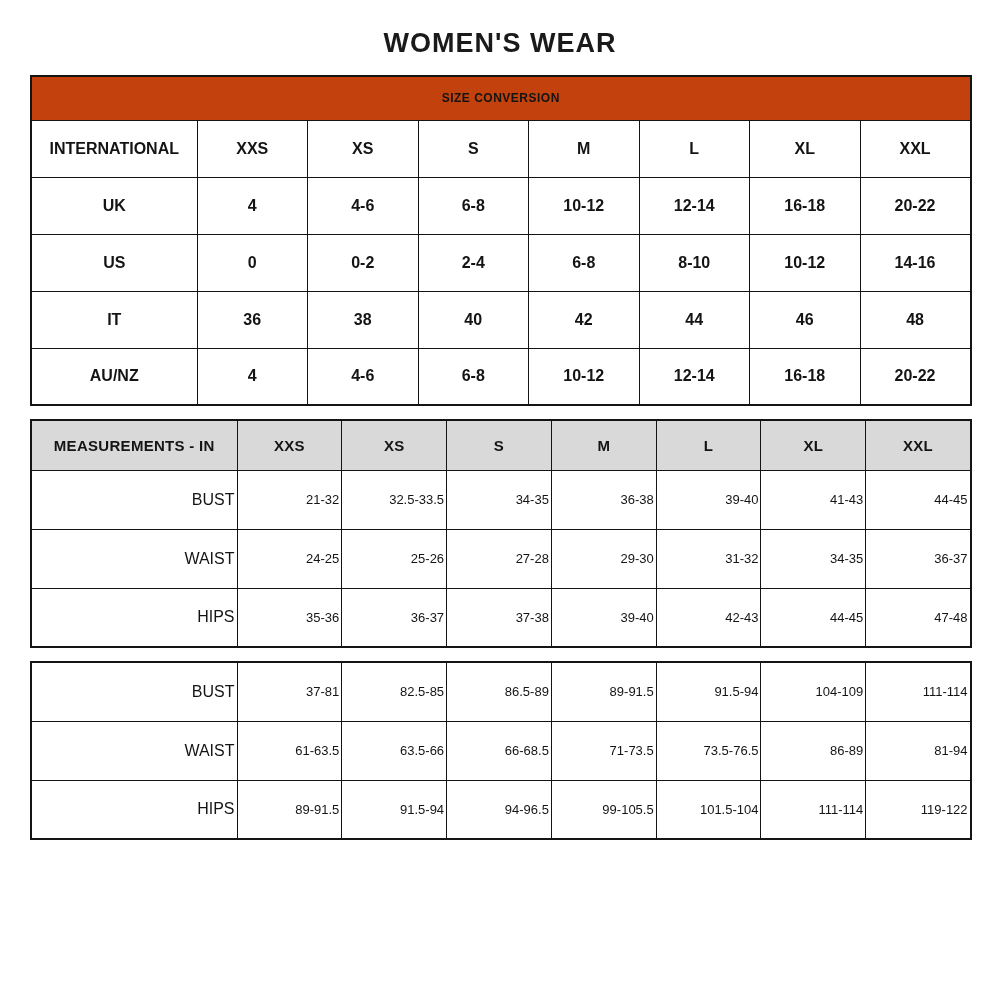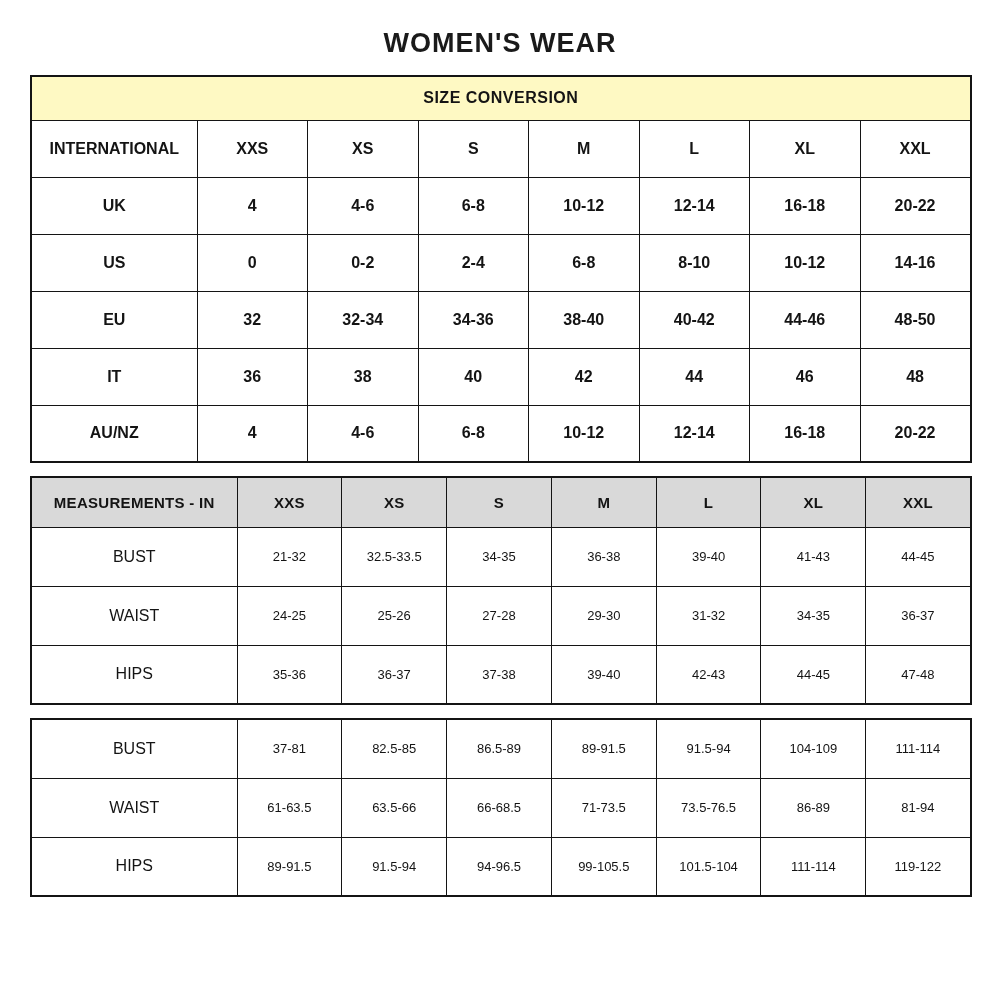--- a/index.html
+++ b/index.html
@@ -30,38 +30,38 @@
     border: 1.5px solid #141414;
     text-align: center;
     vertical-align: middle;
     padding: 0 2px;
     color: #141414;
     overflow: hidden;
   }
   
   .tbl-size .band {
     height: 44px;
-    background: #fef9c3;
-    font-size: 16px;
+    background: #c2410c;
+    font-size: 12px;
     font-weight: 700;
     letter-spacing: 0.5px;
   }
   .tbl-size td { height: 57px; font-size: 16px; font-weight: 700; }
   .c-label1 { width: 166px; }
   .c-size1 { width: 110.5px; }
   
   .tbl-meas { margin-top: 13px; }
   .tbl-meas .head-row th {
     height: 50px;
     background: #d9d9d9;
     font-size: 15px;
     font-weight: 700;
     letter-spacing: 0.3px;
   }
-  .tbl-meas td { height: 59px; font-size: 13px; font-weight: 400; }
+  .tbl-meas td { height: 59px; font-size: 13px; font-weight: 400; text-align: right; }
   .tbl-meas td.lbl { font-size: 16px; }
   .c-label2 { width: 206px; }
   .c-size2 { width: 104.8px; }
 </style>
 </head>
 <body>
 
 <div class="page">
 
   <h1 class="page-title">WOMEN'S WEAR</h1>
@@ -97,30 +97,20 @@
       </tr>
       <tr>
         <td class="lbl">US</td>
         <td>0</td>
         <td>0-2</td>
         <td>2-4</td>
         <td>6-8</td>
         <td>8-10</td>
         <td>10-12</td>
         <td>14-16</td>
-      </tr>
-      <tr>
-        <td class="lbl">EU</td>
-        <td>32</td>
-        <td>32-34</td>
-        <td>34-36</td>
-        <td>38-40</td>
-        <td>40-42</td>
-        <td>44-46</td>
-        <td>48-50</td>
       </tr>
       <tr>
         <td class="lbl">IT</td>
         <td>36</td>
         <td>38</td>
         <td>40</td>
         <td>42</td>
         <td>44</td>
         <td>46</td>
         <td>48</td>

